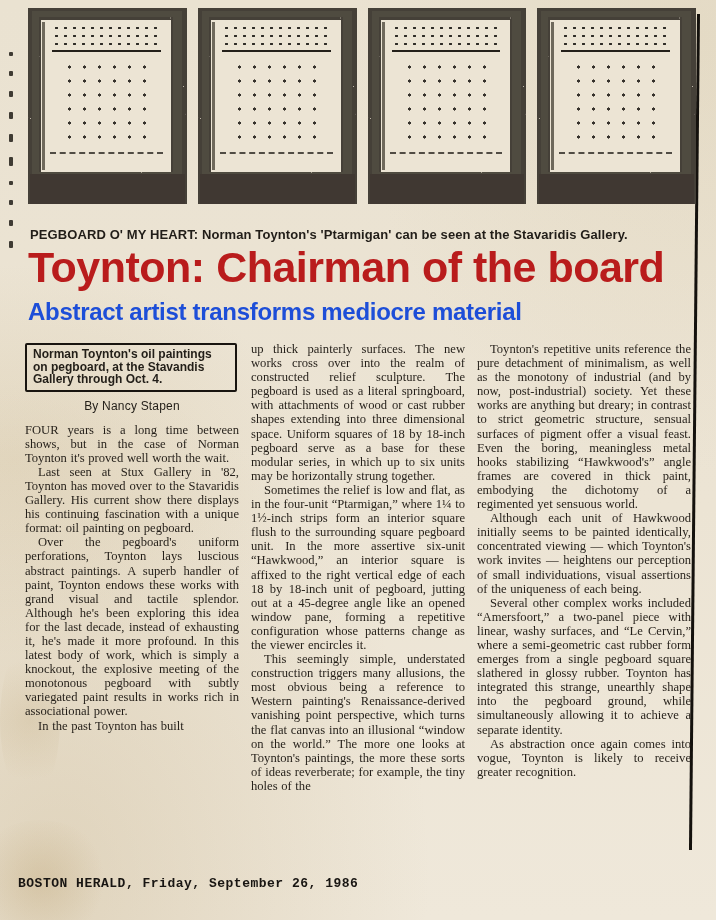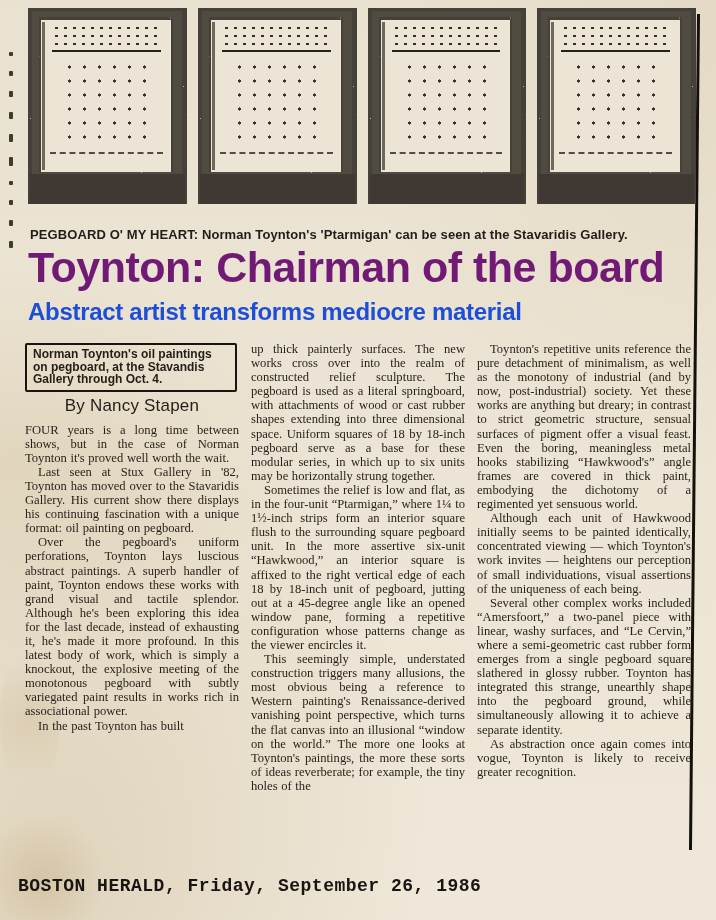--- a/index.html
+++ b/index.html
@@ -36,40 +36,40 @@
   
   .edge-marks{position:absolute;left:9px;top:52px;width:6px;height:640px;}
   .edge-mark{width:4px;height:7px;background:#211d18;margin-bottom:15px;border-radius:1px;opacity:.85;}
   .scan-line{position:absolute;top:14px;right:17px;width:2.5px;height:836px;background:#14110d;
              transform:rotate(.55deg);transform-origin:top center;}
 
   
   .caption{position:absolute;left:30px;top:227px;width:660px;font-size:13px;font-weight:700;
            letter-spacing:.1px;color:#211d18;white-space:nowrap;}
   .headline{position:absolute;left:28px;top:243px;width:670px;font-size:43px;font-weight:700;
-            letter-spacing:-.5px;color:#701a75;white-space:nowrap;}
+            letter-spacing:-.5px;color:#b91c1c;white-space:nowrap;}
   .subhead{position:absolute;left:28px;top:298px;width:688px;font-size:24px;font-weight:700;
            letter-spacing:-.3px;color:#1d4ed8;white-space:nowrap;}
 
   
   .article{position:absolute;left:25px;top:342px;width:666px;display:grid;
            grid-template-columns:1fr 1fr 1fr;column-gap:12px;}
   .col{font-family:"Liberation Serif", serif;font-size:12.6px;line-height:14.1px;
        text-align:justify;color:#241f19;}
   .para{margin:0;text-indent:13px;word-spacing:.5px;}
   .para.noindent{text-indent:0;}
   .info-box{border:2.5px solid #18140f;border-radius:2px;padding:3px 6px 4px 6px;margin:1px 2px 7px 0;
             font-family:"Liberation Sans", sans-serif;font-size:12px;line-height:12.5px;
             font-weight:700;text-align:left;color:#221e18;}
-  .byline{font-family:"Liberation Sans", sans-serif;font-size:17px;letter-spacing:.2px;
+  .byline{font-family:"Liberation Sans", sans-serif;font-size:12px;letter-spacing:.2px;
           text-align:center;margin:4px 0 10px 0;color:#221e18;}
 
   
   .footer{position:absolute;left:18px;top:876px;font-family:"Liberation Mono", monospace;
-          font-size:18px;font-weight:700;letter-spacing:.5px;color:#181512;white-space:nowrap;}
+          font-size:13px;font-weight:700;letter-spacing:.5px;color:#181512;white-space:nowrap;}
 
   .stain{position:absolute;border-radius:50%;pointer-events:none;}
   .stain.s1{left:-30px;bottom:-20px;width:140px;height:120px;background:radial-gradient(circle,rgba(187,160,110,.30),transparent 70%);}
   .stain.s2{left:0px;top:640px;width:60px;height:160px;background:radial-gradient(circle,rgba(190,165,118,.22),transparent 70%);}
 </style>
 </head>
 <body>
 
 <svg width="0" height="0" style="position:absolute" aria-hidden="true">
   <filter id="grainA" x="-5%" y="-5%" width="110%" height="110%">

